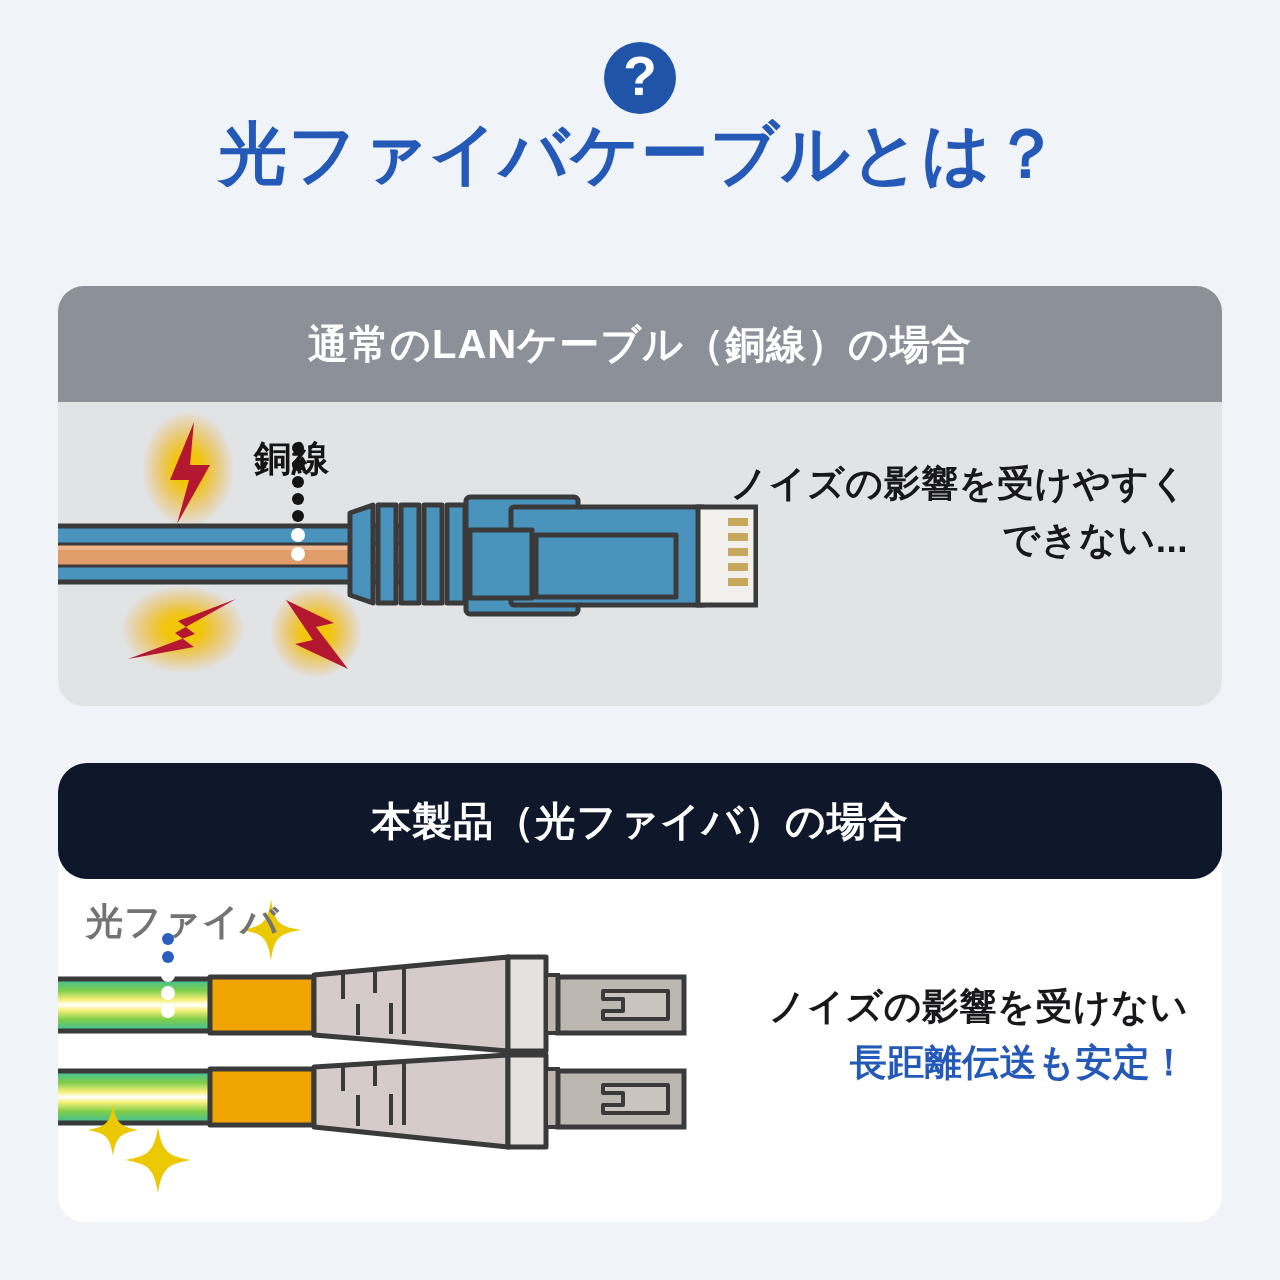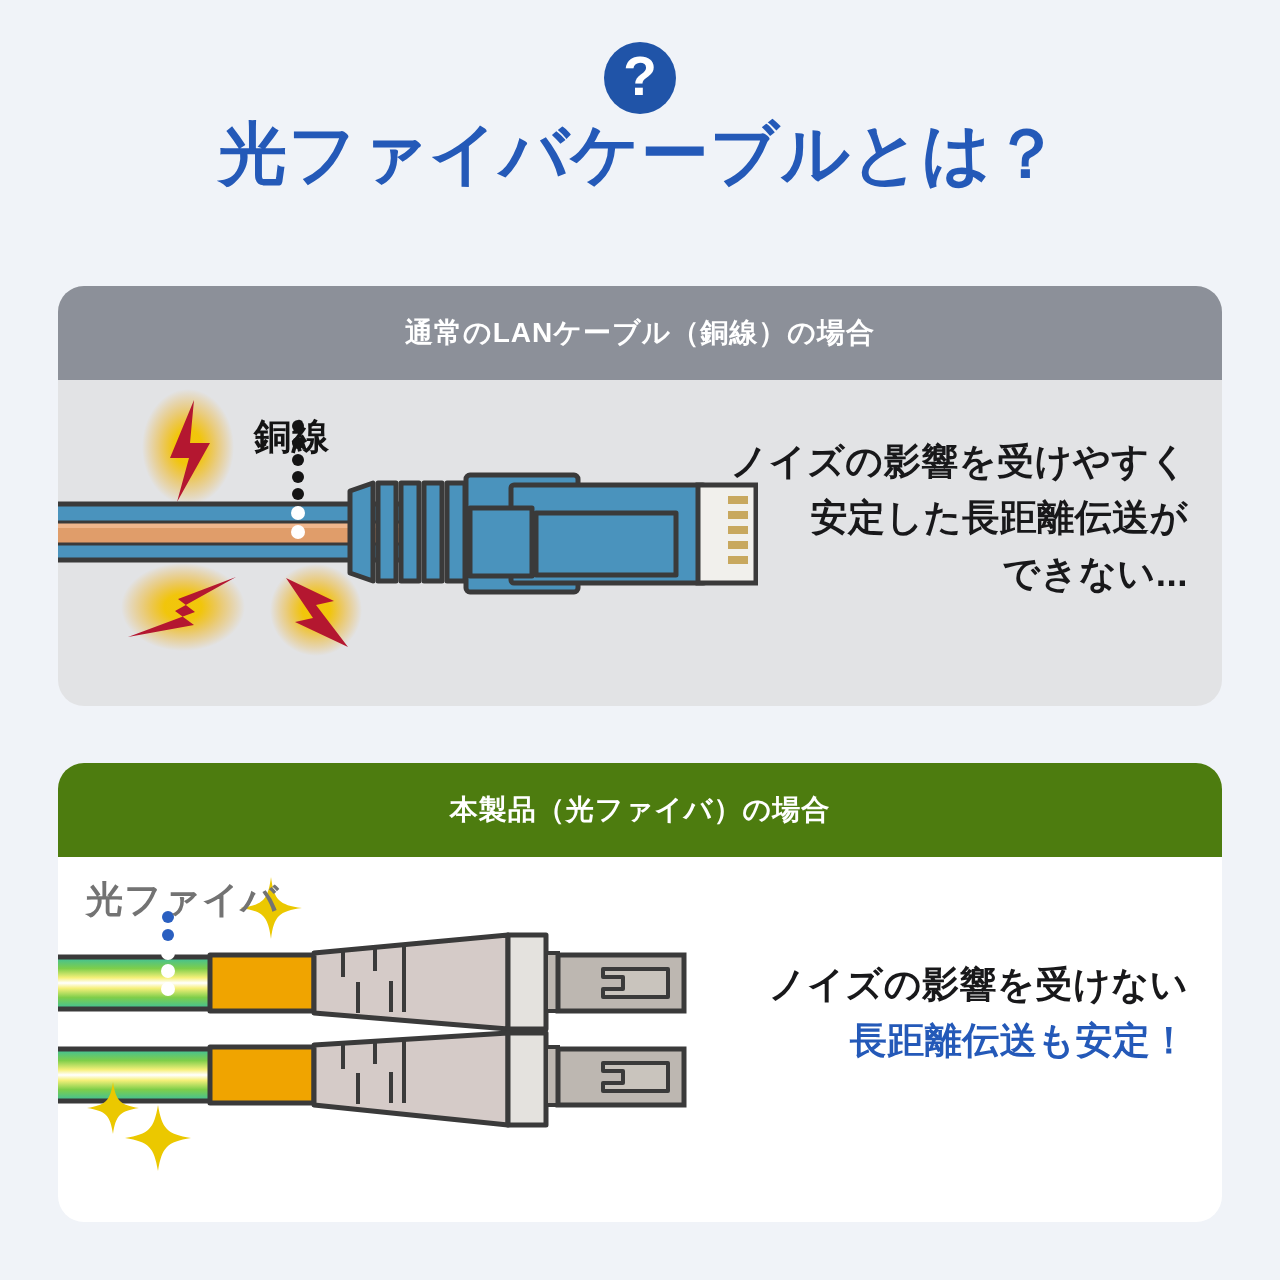--- a/index.html
+++ b/index.html
@@ -54,31 +54,31 @@
     left: 58px;
     width: 1164px;
     border-radius: 26px;
     overflow: hidden;
     box-sizing: border-box;
   }
   #panel-copper { top: 286px; height: 420px; background: #e2e3e5; }
   #panel-fiber  { top: 763px; height: 459px; background: #ffffff; }
 
   .panel-header {
-    height: 94px;
+    height: 116px;
     display: flex;
     align-items: center;
     justify-content: center;
     color: #ffffff;
-    font-size: 28px;
+    font-size: 40px;
     font-weight: bold;
     letter-spacing: 1px;
   }
   #panel-copper .panel-header { background: #8c9099; }
-  #panel-fiber  .panel-header { background: #4d7c0f; }
+  #panel-fiber  .panel-header { background: #0f172a; border-radius: 29px; }
 
   .panel-body {
     position: relative;
     height: calc(100% - 94px);
   }
 
   
   .desc {
     position: absolute;
     right: 34px;
@@ -194,21 +194,20 @@
         <circle cx="240" cy="114" r="6" fill="#141414"></circle>
         <circle cx="240" cy="133" r="7" fill="#ffffff"></circle>
         <circle cx="240" cy="152" r="7" fill="#ffffff"></circle>
       </g>
     </svg>
 
     <span class="callout" id="label-copper">銅線</span>
 
     <div class="desc">
       <div>ノイズの影響を受けやすく</div>
-      <div>安定した長距離伝送が</div>
       <div>できない...</div>
     </div>
 
   </div>
 </section>
 
 <section class="panel" id="panel-fiber">
 
   <div class="panel-header">本製品（光ファイバ）の場合</div>
 

